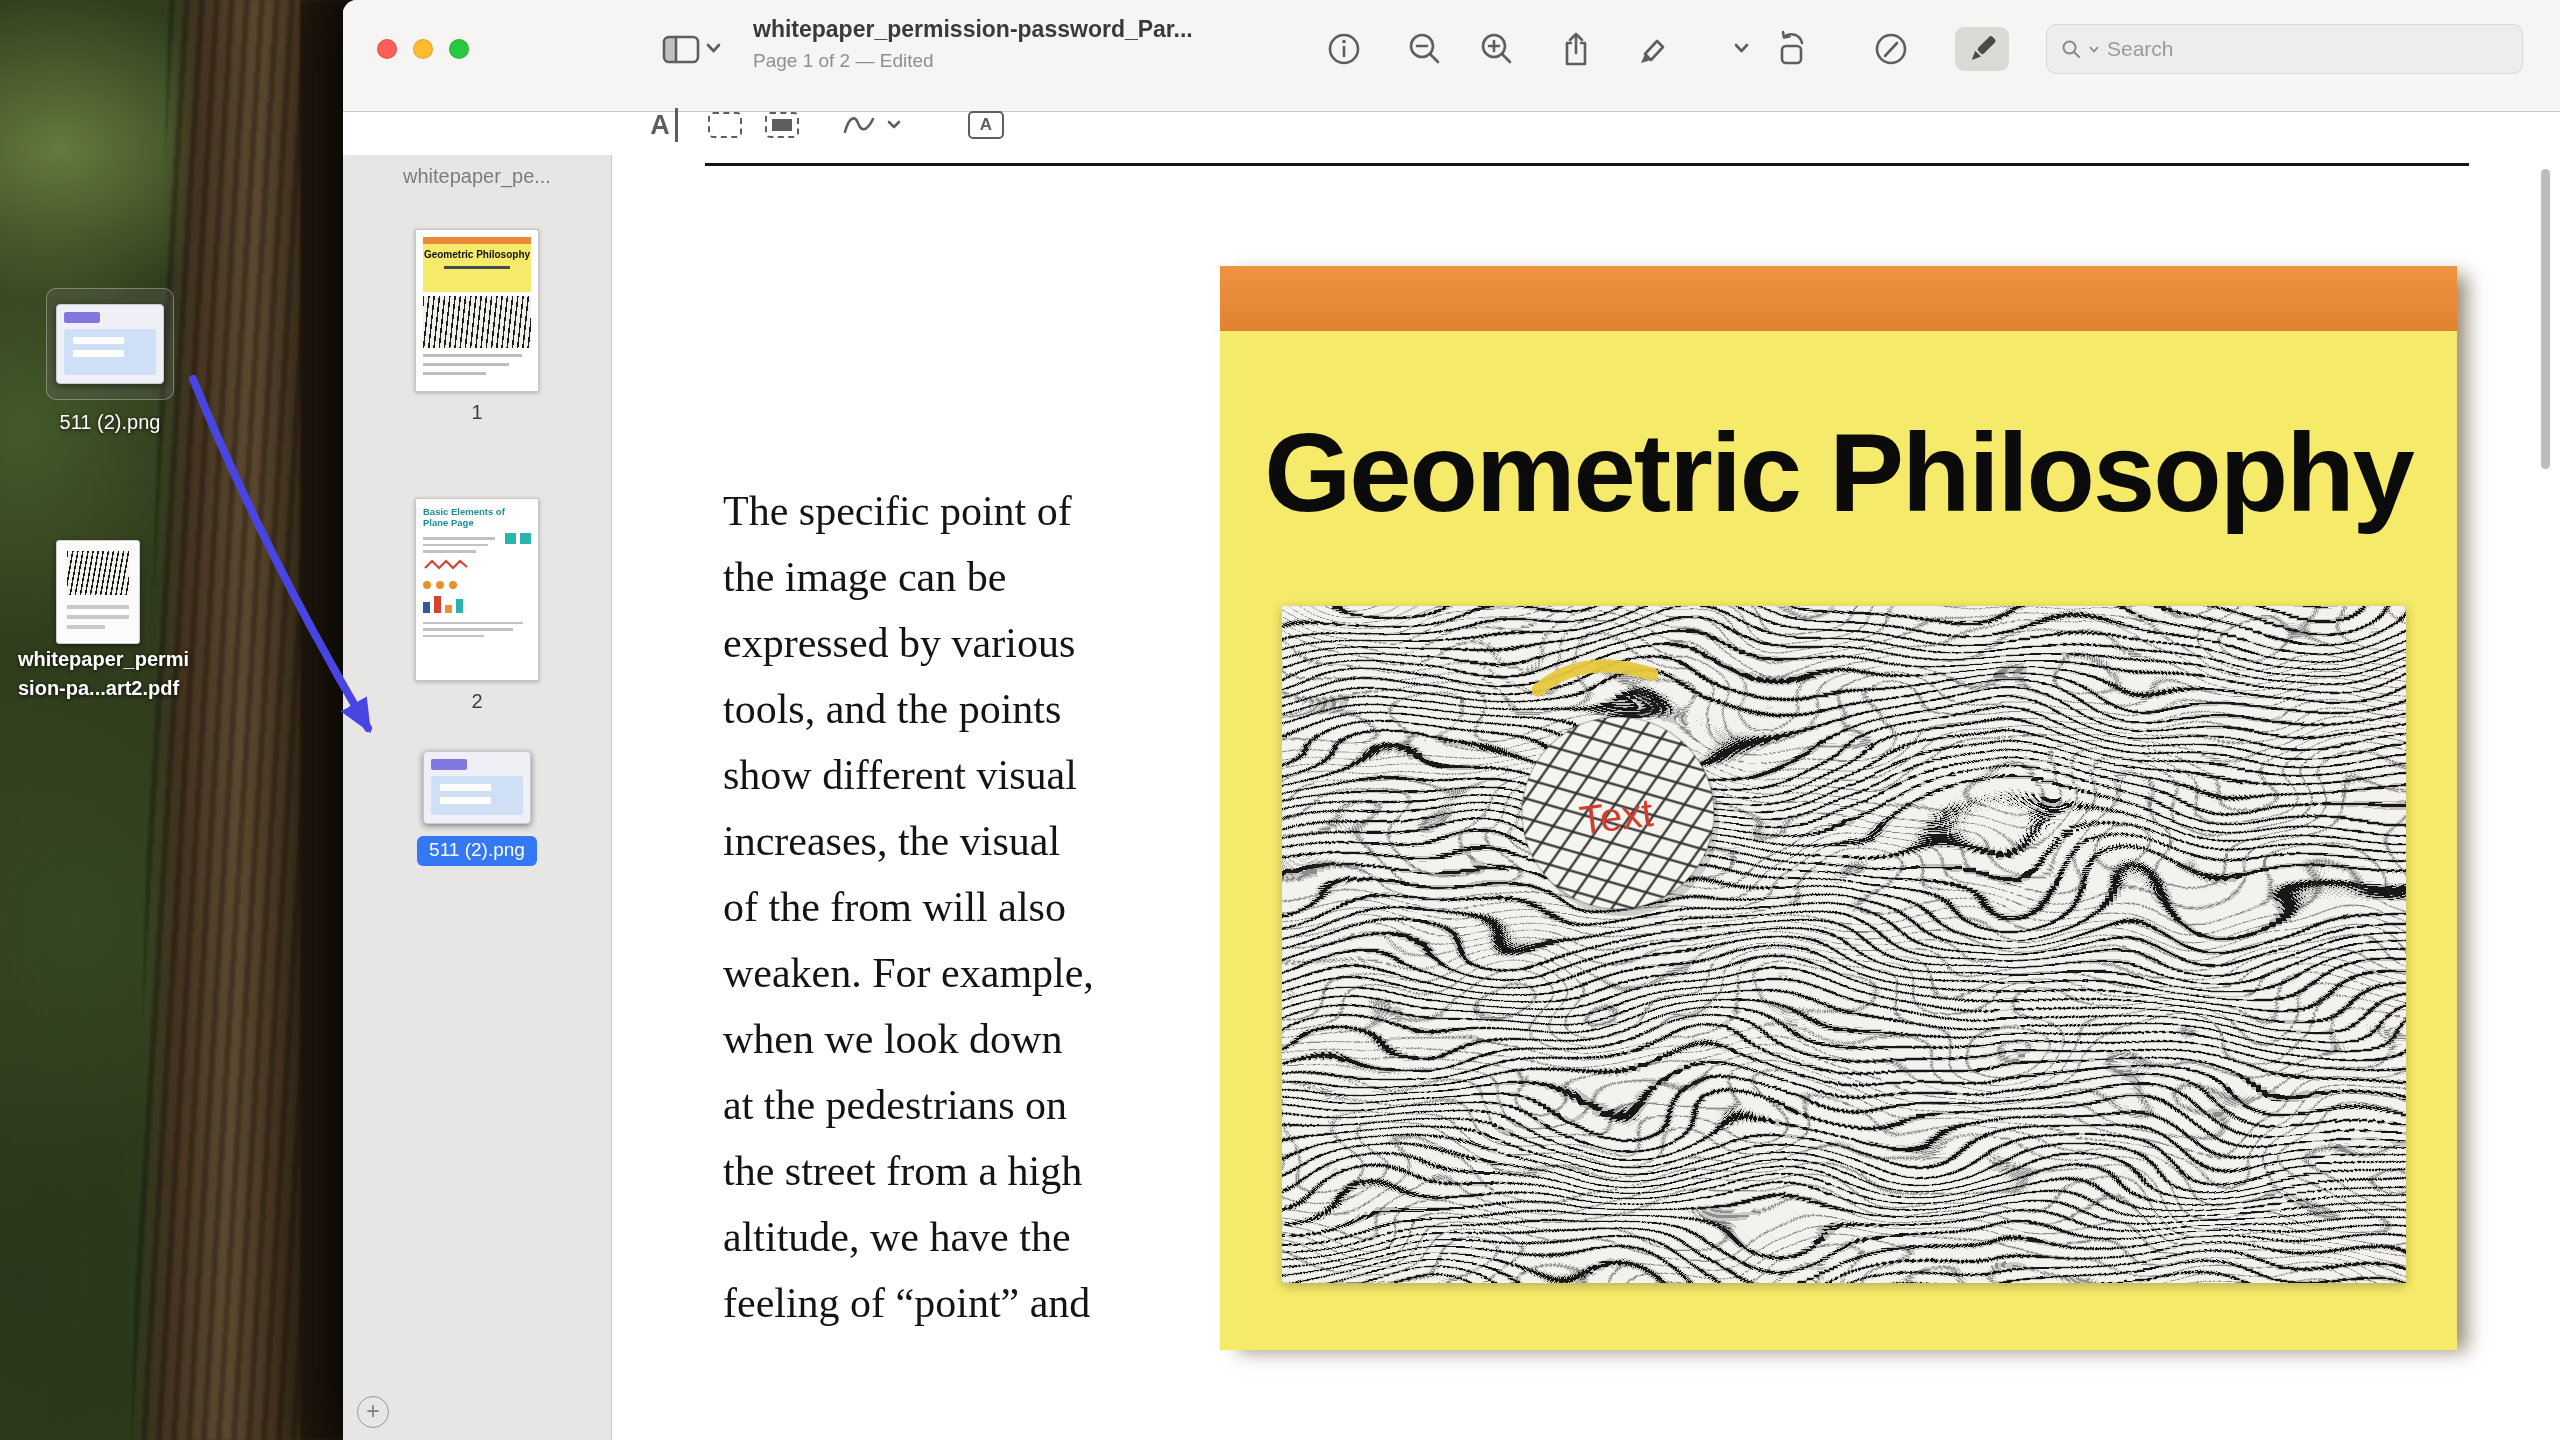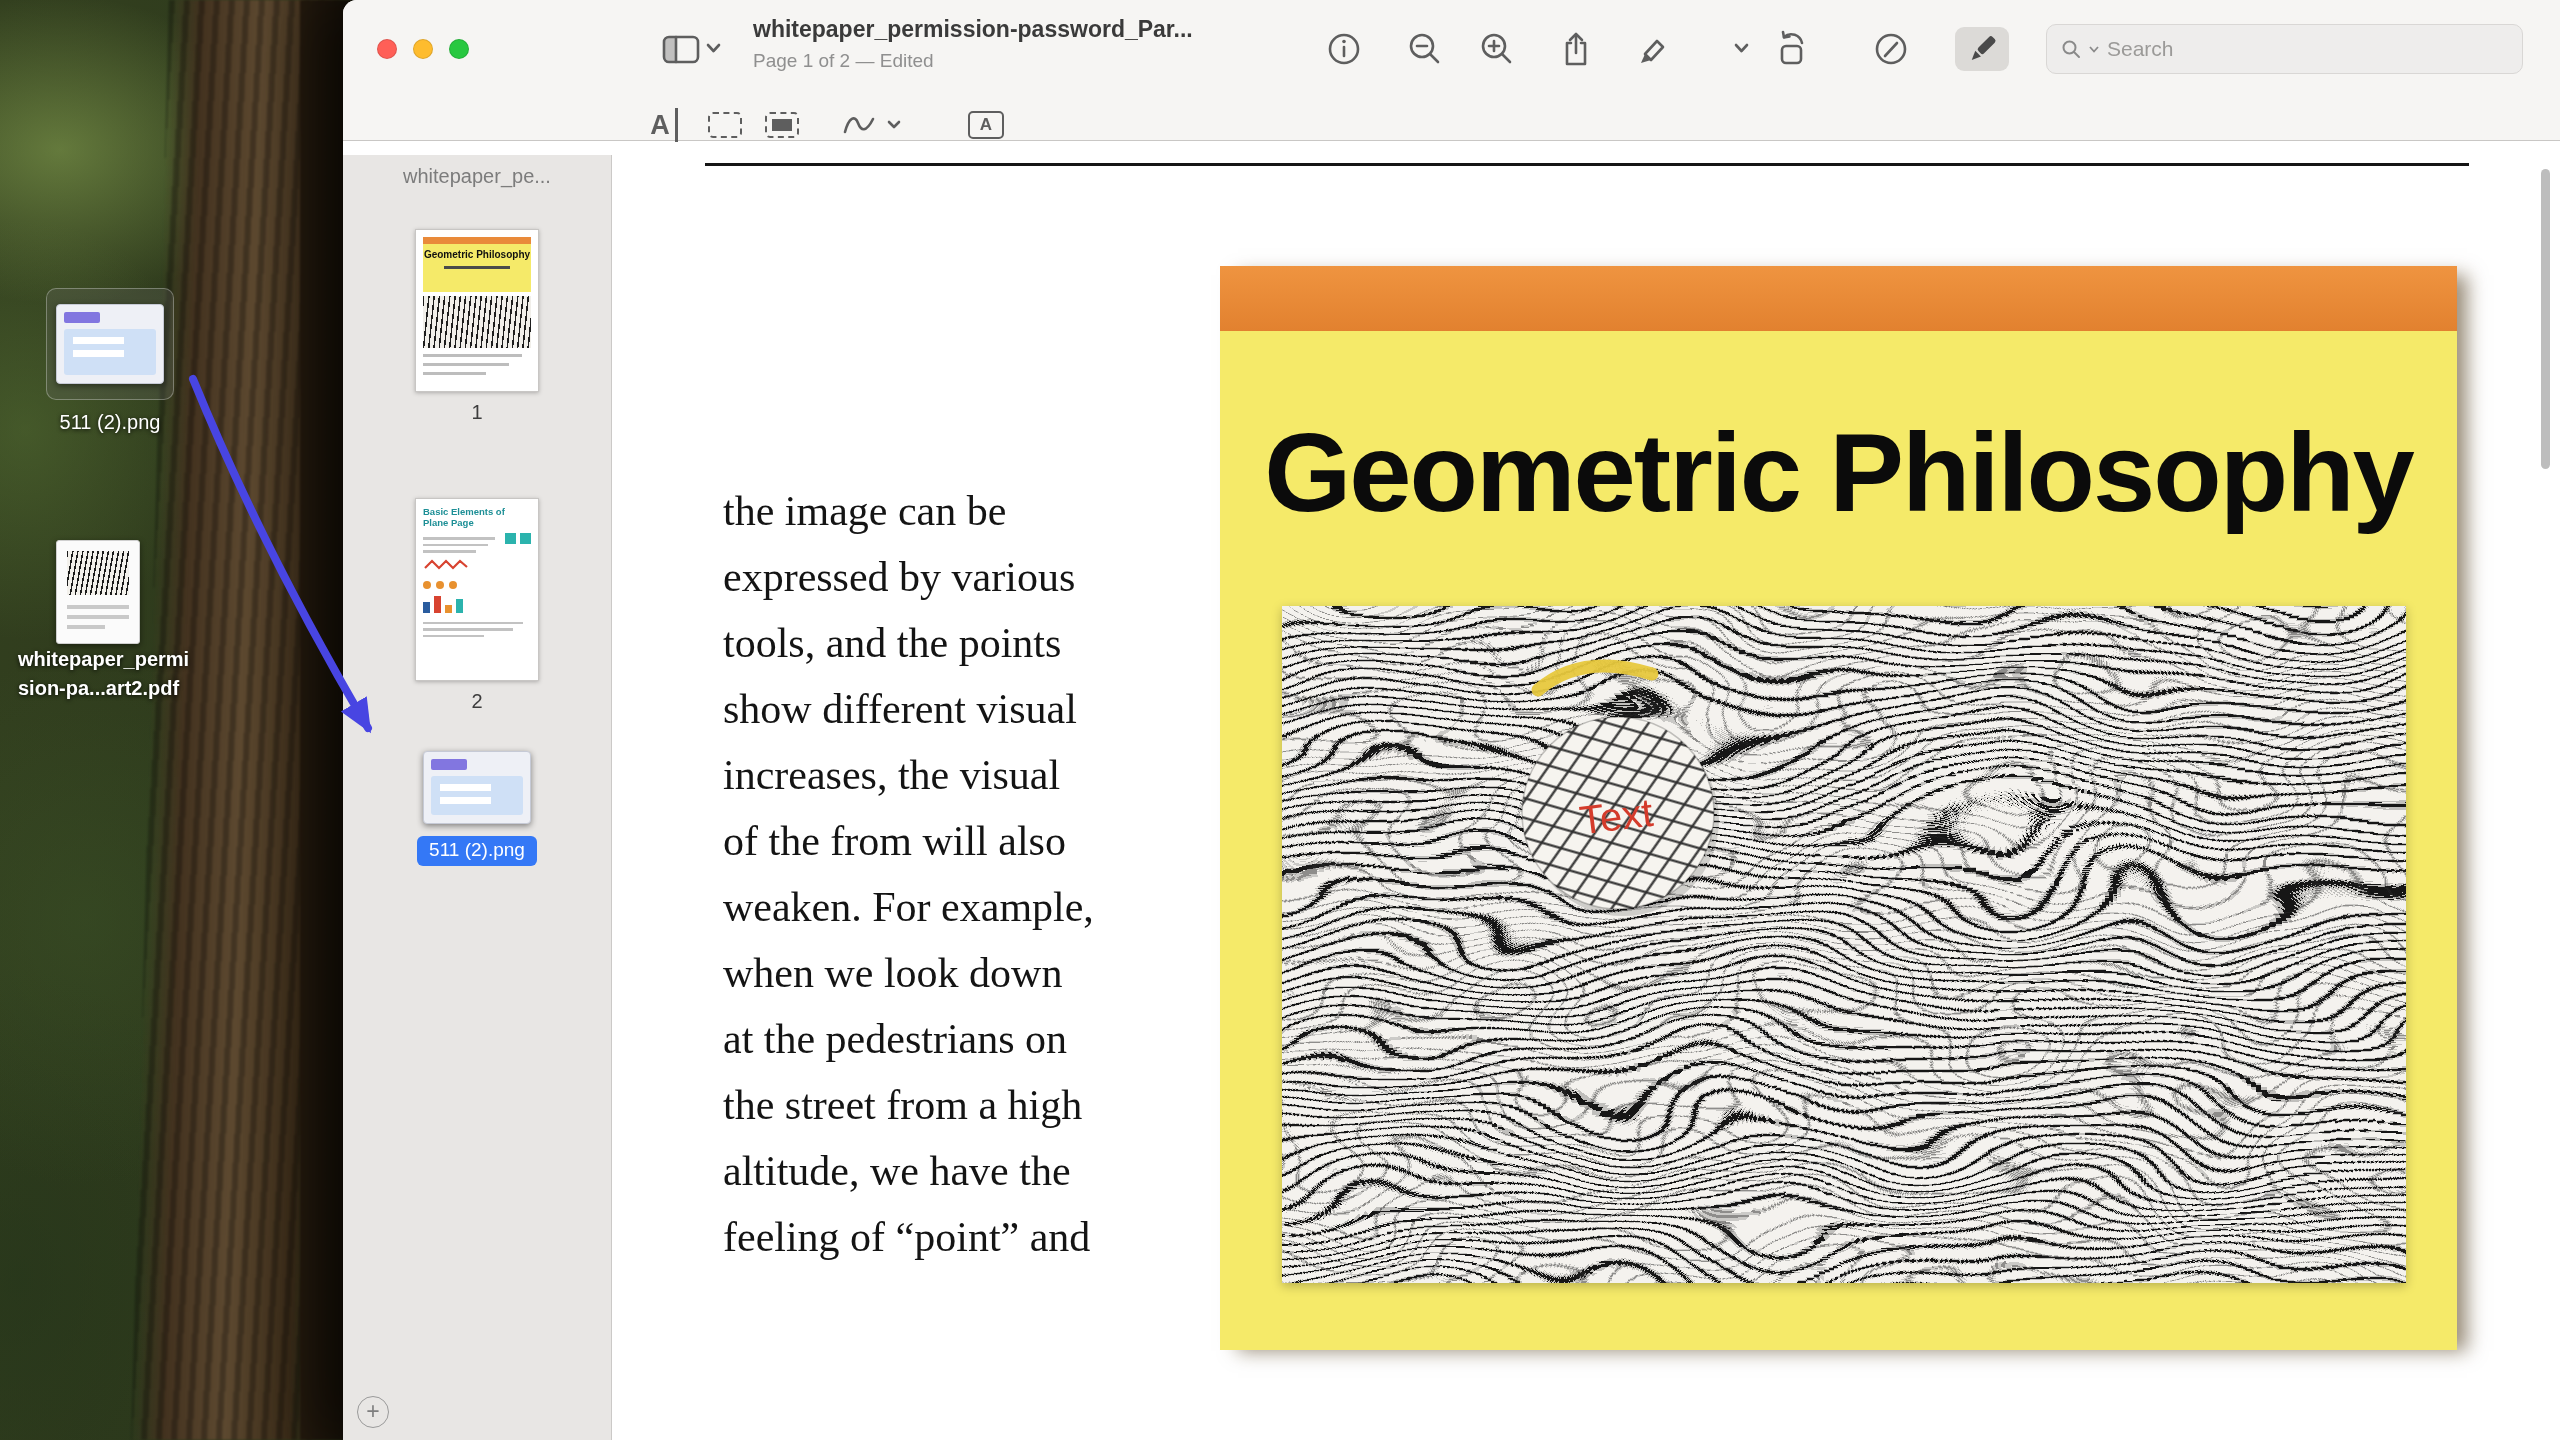--- a/index.html
+++ b/index.html
@@ -49,21 +49,21 @@
   .pdficon .p-line.a { top:64px; } .pdficon .p-line.b { top:74px; } .pdficon .p-line.c { top:84px; right:34px; }
 
   
   .arrow-overlay { position:absolute; inset:0; z-index:40; pointer-events:none; }
 
   
   .window { position:absolute; left:343px; top:0; right:0; bottom:0; z-index:10; background:#fff;
             border-radius:14px 0 0 0; overflow:hidden; box-shadow:-28px 0 60px rgba(0,0,0,.5); }
 
   
-  .toolbar { position:absolute; left:0; top:0; right:0; height:141px; background:#f6f5f3; border-bottom:1px solid #c9c7c5; }
+  .toolbar { position:absolute; left:0; top:0; right:0; height:112px; background:#f6f5f3; border-bottom:1px solid #c9c7c5; }
   .lights { position:absolute; left:34px; top:39px; display:flex; gap:16px; }
   .light { width:20px; height:20px; border-radius:50%; display:block; border:1px solid rgba(0,0,0,.12); }
   .light.red { background:#ff5f57; } .light.yellow { background:#febc2e; } .light.green { background:#28c840; }
 
   .tb { position:absolute; top:26px; width:46px; height:46px; display:flex; align-items:center; justify-content:center;
         border-radius:8px; cursor:default; }
   .tb svg, .mb svg { display:block; }
   .icon-stroke { stroke:#5e5e5e; stroke-width:2.6; fill:none; stroke-linecap:round; stroke-linejoin:round; }
   .chev-sm { position:absolute; width:20px; height:16px; display:flex; align-items:center; justify-content:center; }
   .active-bg { position:absolute; left:1612px; top:27px; width:54px; height:44px; background:#dcdad7; border-radius:9px; }
@@ -366,20 +366,21 @@
         <div class="droplabel">511 (2).png</div>
       </div>
 
       <div class="plusbtn"><span>+</span></div>
     </div>
 
     <div class="content">
       <div class="pagerule"></div>
 
       <div class="textcol">
+        <div>The specific point of</div>
         <div>the image can be</div>
         <div>expressed by various</div>
         <div>tools, and the points</div>
         <div>show different visual</div>
         <div>increases, the visual</div>
         <div>of the from will also</div>
         <div>weaken. For example,</div>
         <div>when we look down</div>
         <div>at the pedestrians on</div>
         <div>the street from a high</div>

